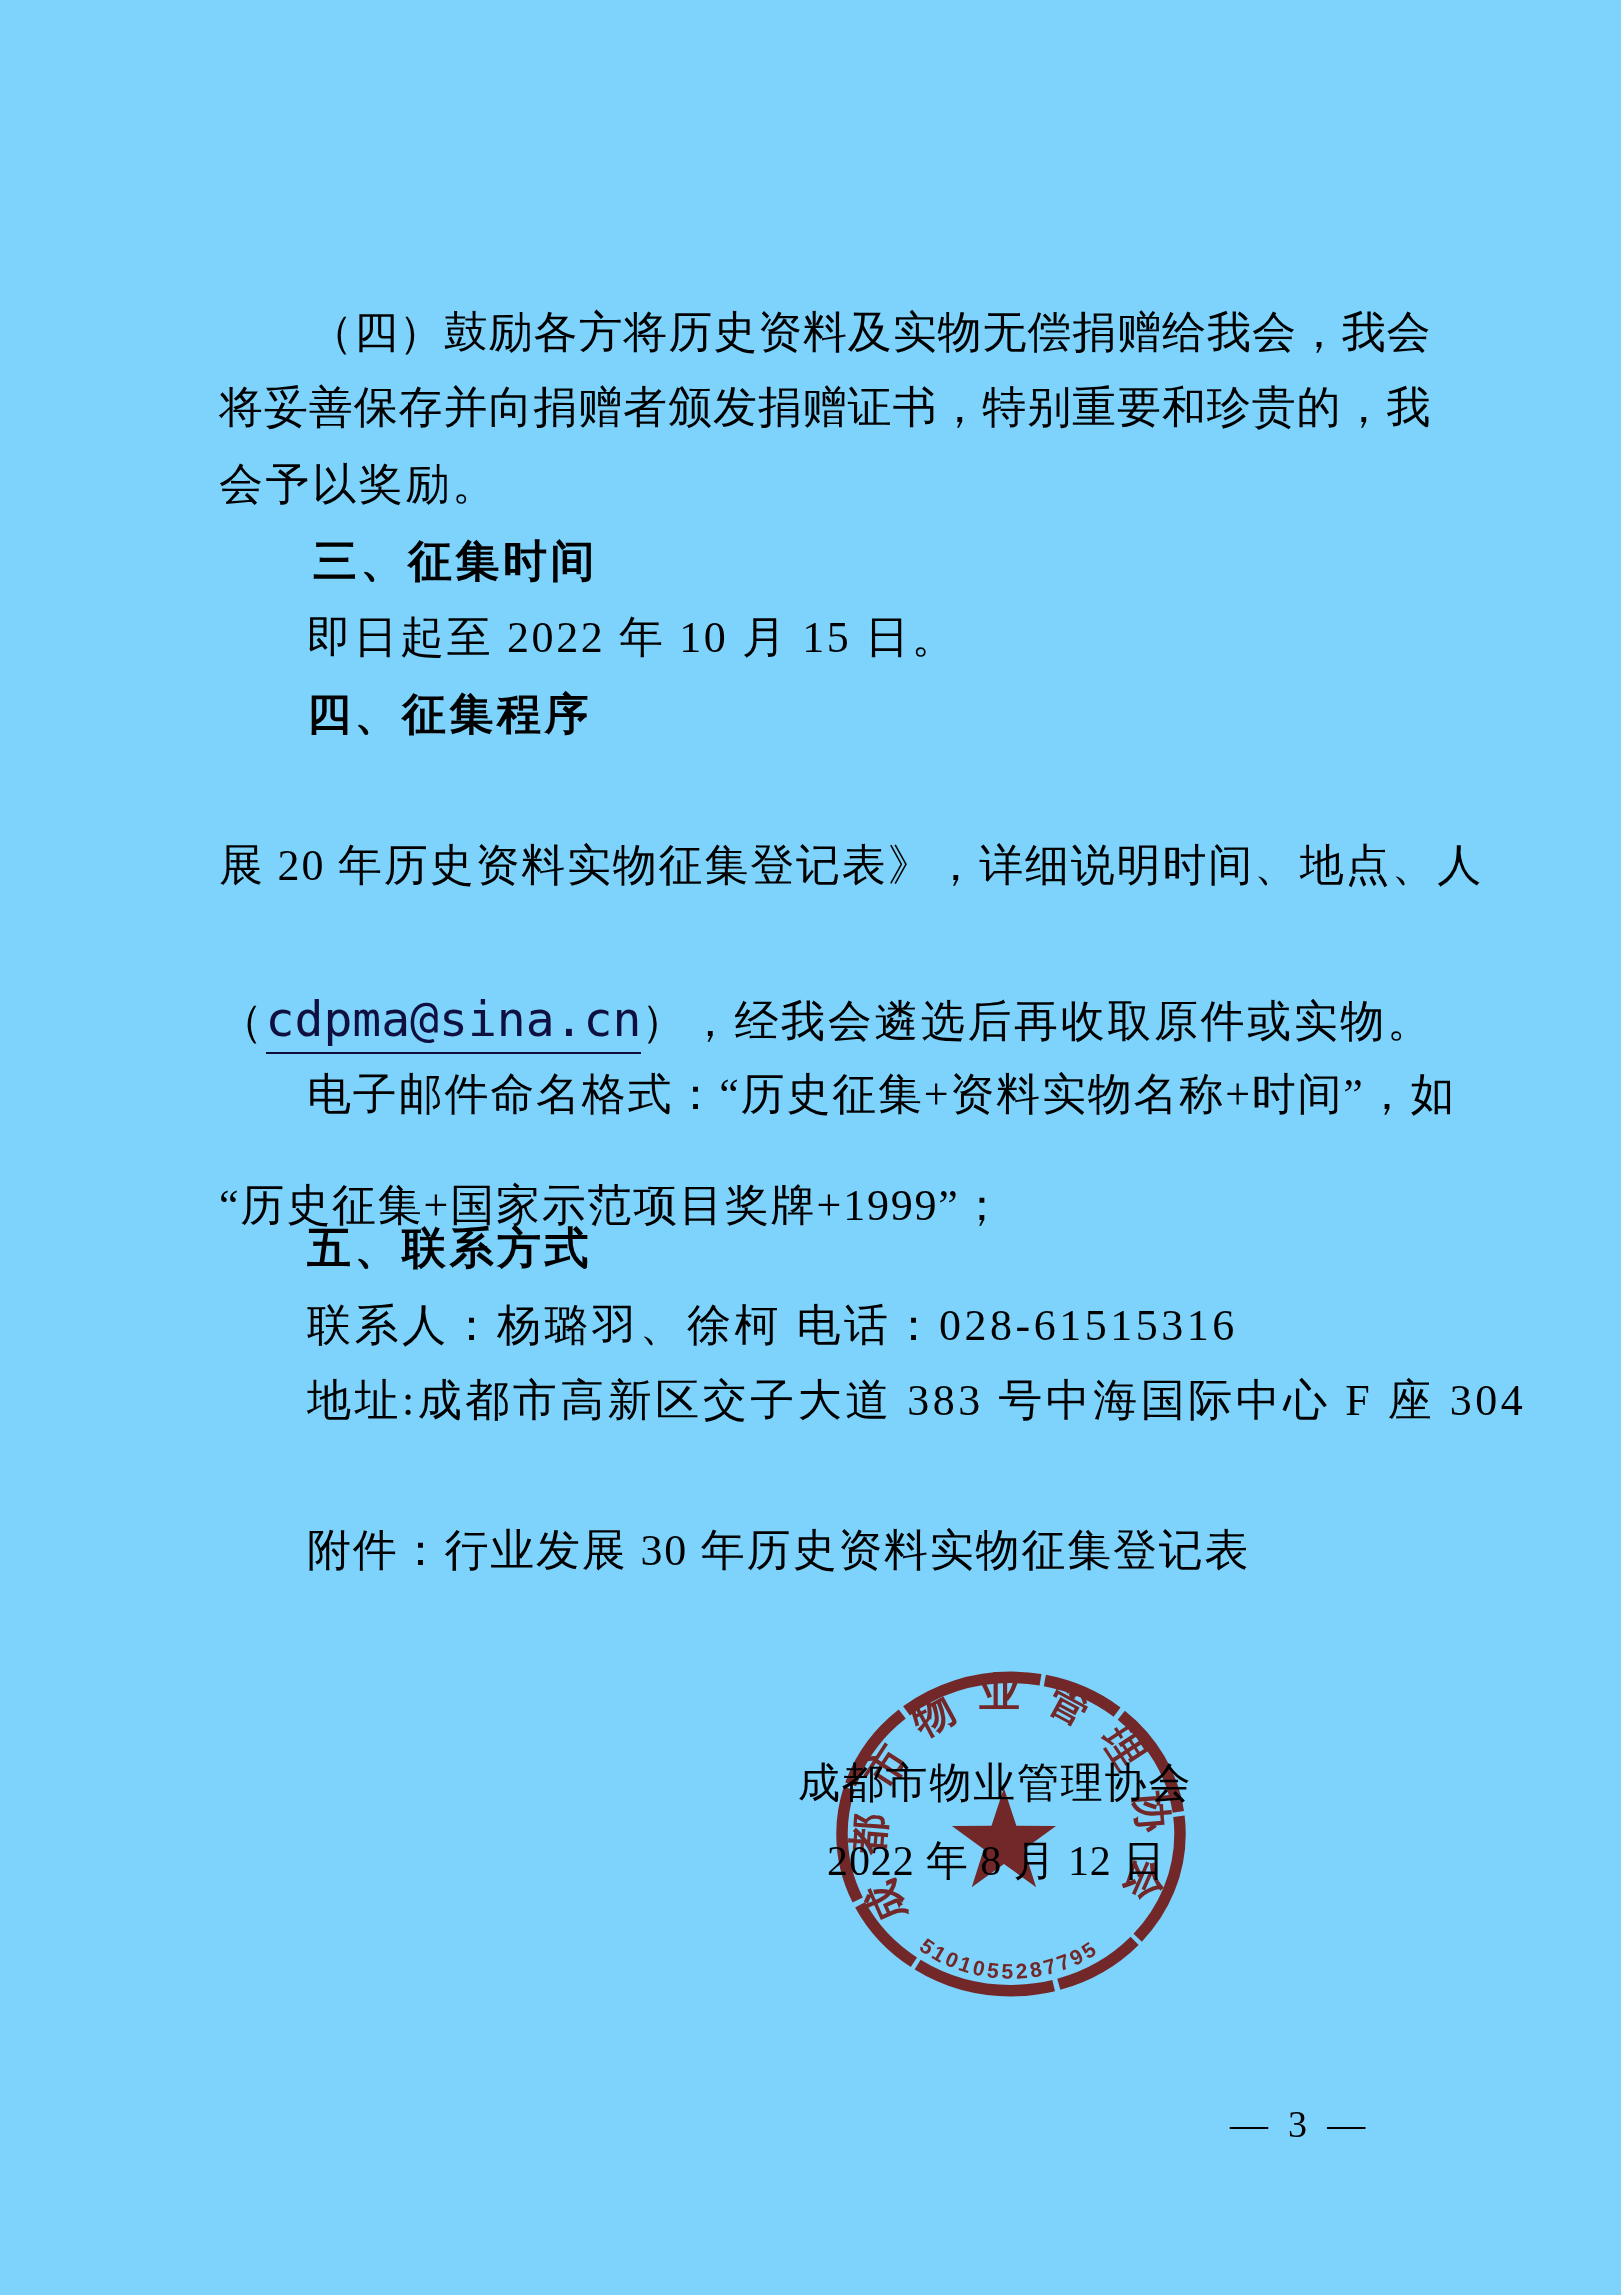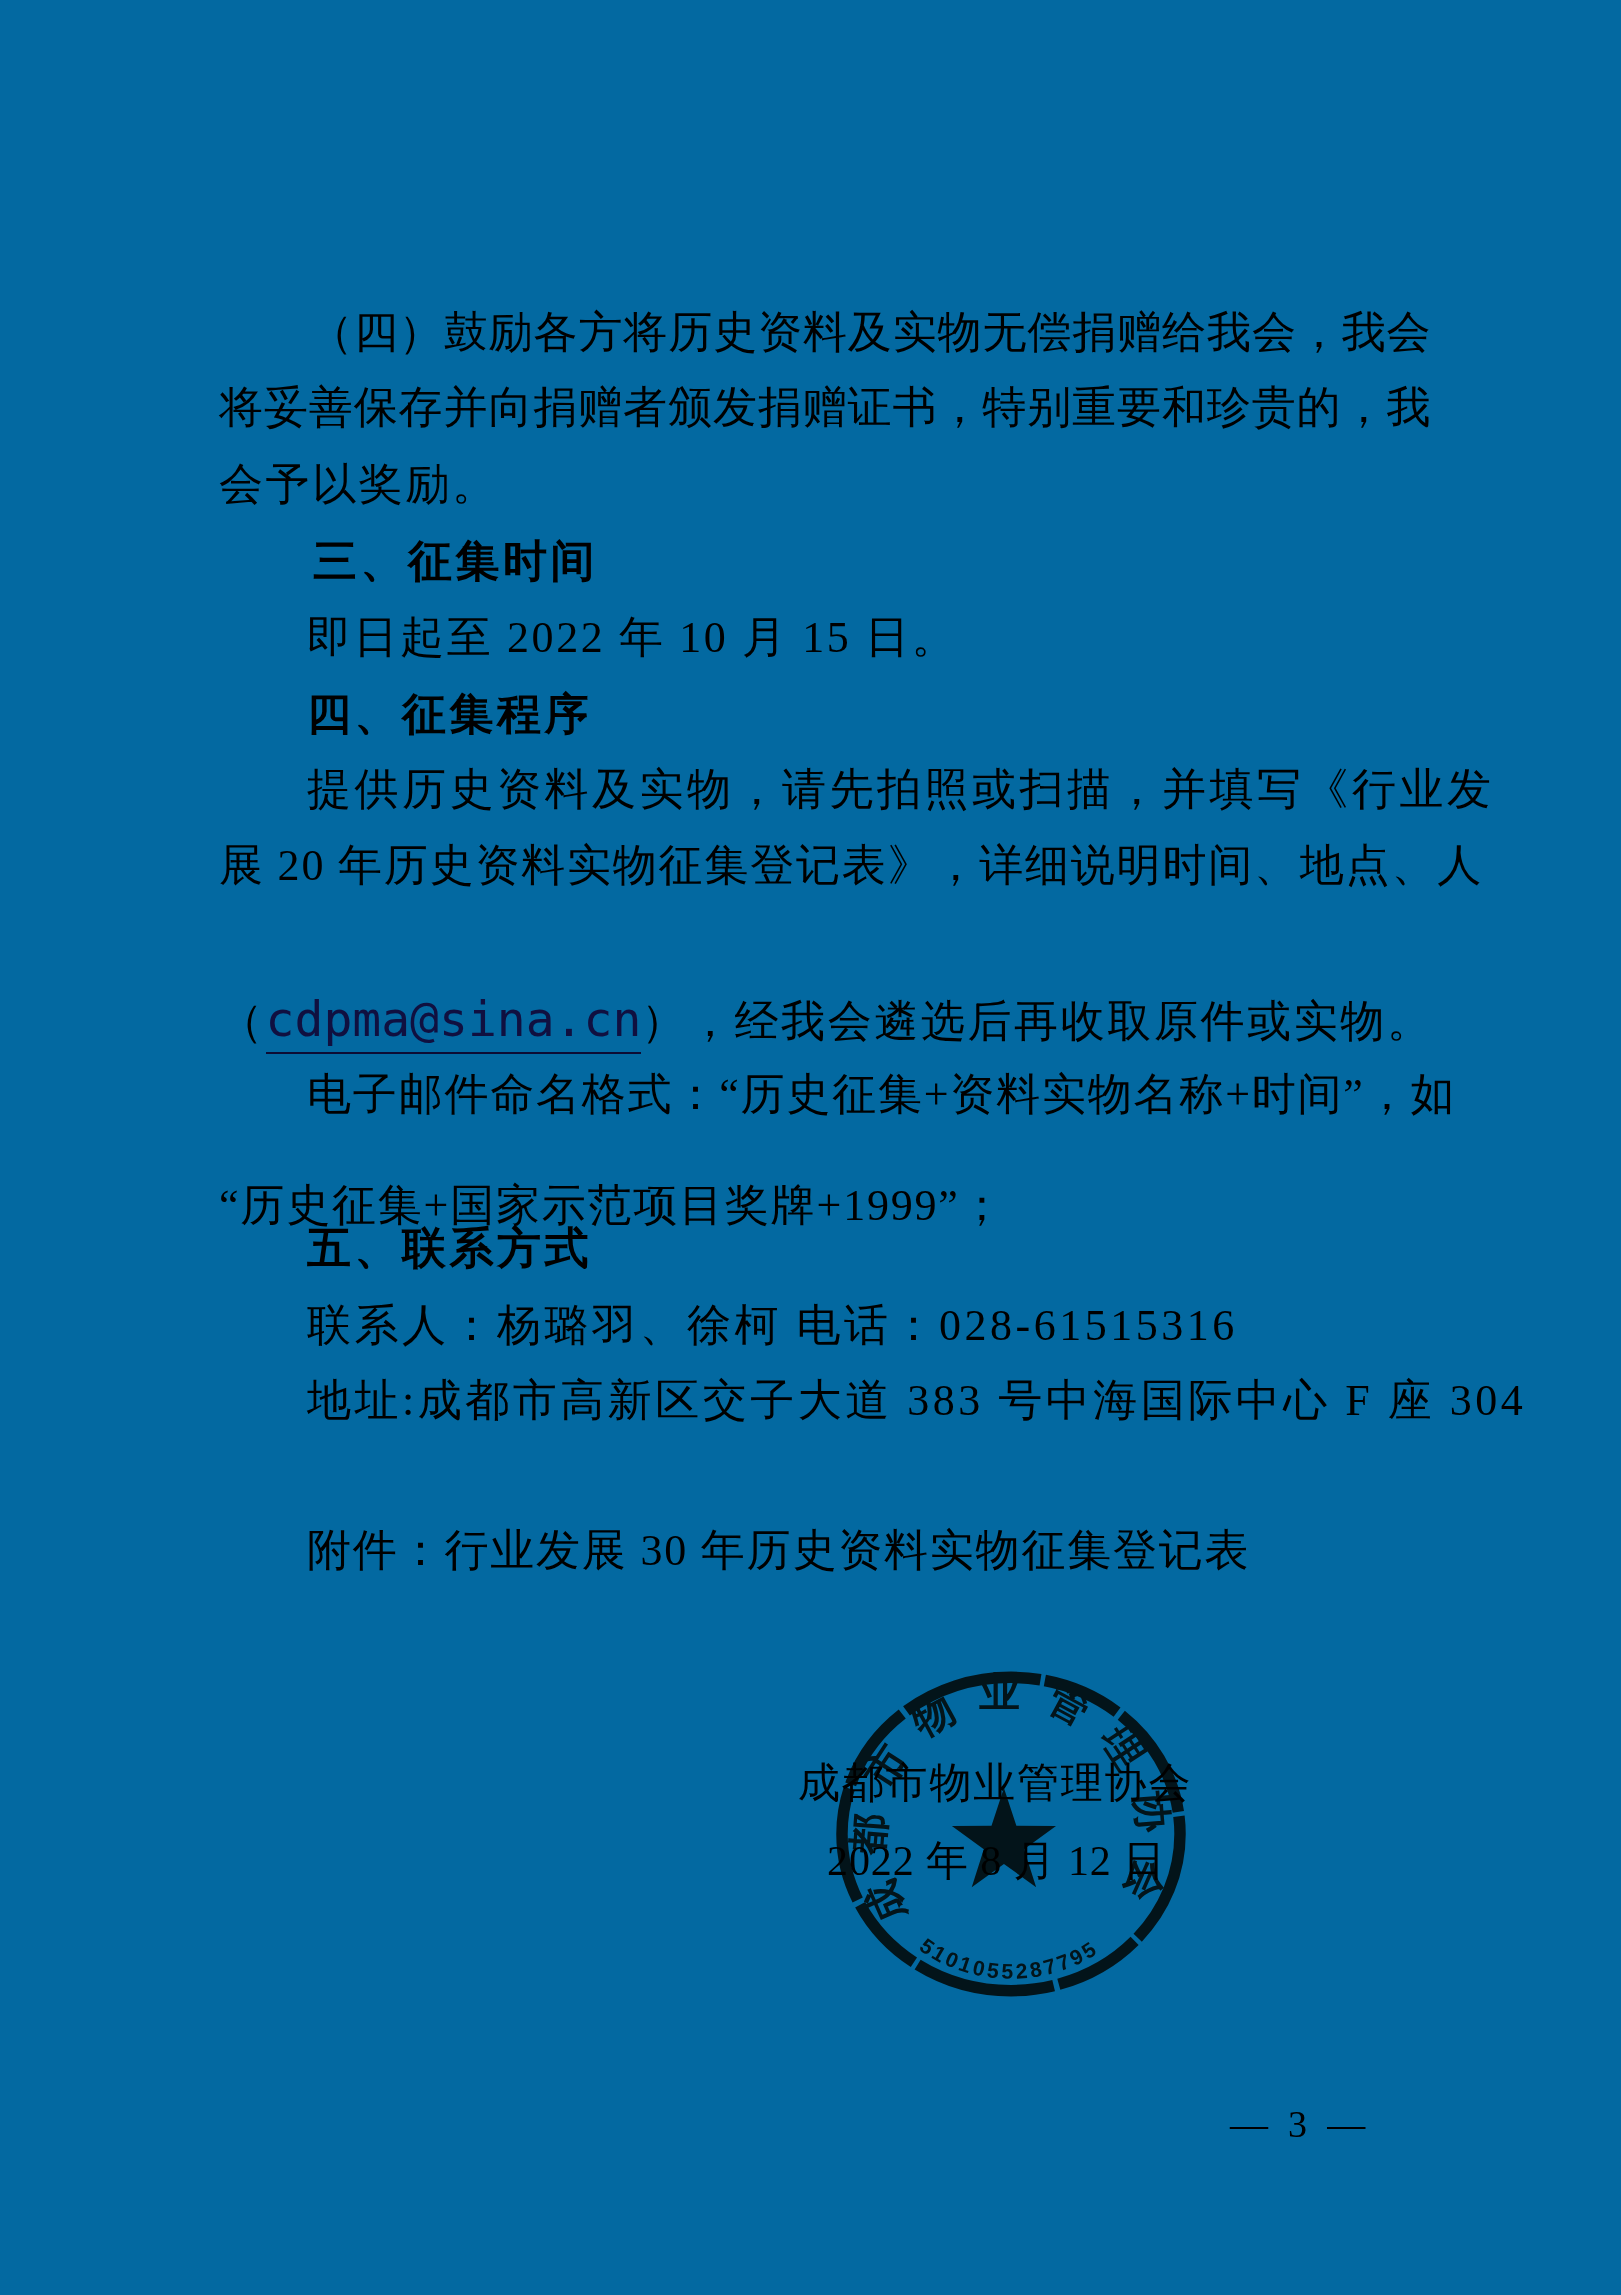--- a/index.html
+++ b/index.html
@@ -1,19 +1,19 @@
 <!DOCTYPE html>
 <html style="font-size:14px"><head>
 <meta charset="utf-8">
 <style>
   html,body{margin:0;padding:0;background:#ffffff;}
   .page{
     position:relative;
     width:1622px;height:2295px;
-    background:#0369a1;
+    background:#7dd3fc;
     font-family:"Liberation Serif","DejaVu Serif",serif;
     color:#000;
     overflow:hidden;
   }
   .line{
     position:absolute;
     white-space:nowrap;
     font-size:44px;
     line-height:48px;
     letter-spacing:2.6px;
@@ -88,21 +88,20 @@
 <div class="page">
 
   <div class="line l1">（四）鼓励各方将历史资料及实物无偿捐赠给我会，我会</div>
   <div class="line cont l2 tight">将妥善保存并向捐赠者颁发捐赠证书，特别重要和珍贵的，我</div>
   <div class="line cont l3">会予以奖励。</div>
 
   <div class="line ind h3 heading">三、征集时间</div>
   <div class="line ind l5">即日起至 2022 年 10 月 15 日。</div>
 
   <div class="line ind h4 heading">四、征集程序</div>
-  <div class="line ind l7">提供历史资料及实物，请先拍照或扫描，并填写《行业发</div>
   <div class="line cont l8">展 20 年历史资料实物征集登记表》，详细说明时间、地点、人</div>
   <div class="line cont l10"><span>（</span><a href="#" class="email-link">cdpma@sina.cn</a><span>），经我会遴选后再收取原件或实物。</span></div>
 
   <div class="line ind l11">电子邮件命名格式：“历史征集+资料实物名称+时间”，如</div>
   <div class="line cont l12">“历史征集+国家示范项目奖牌+1999”；</div>
 
   <div class="line ind h5 heading">五、联系方式</div>
   <div class="line ind l14">联系人：杨璐羽、徐柯  电话：028-61515316</div>
   <div class="line ind l15">地址:成都市高新区交子大道 383 号中海国际中心 F 座 304</div>
 

